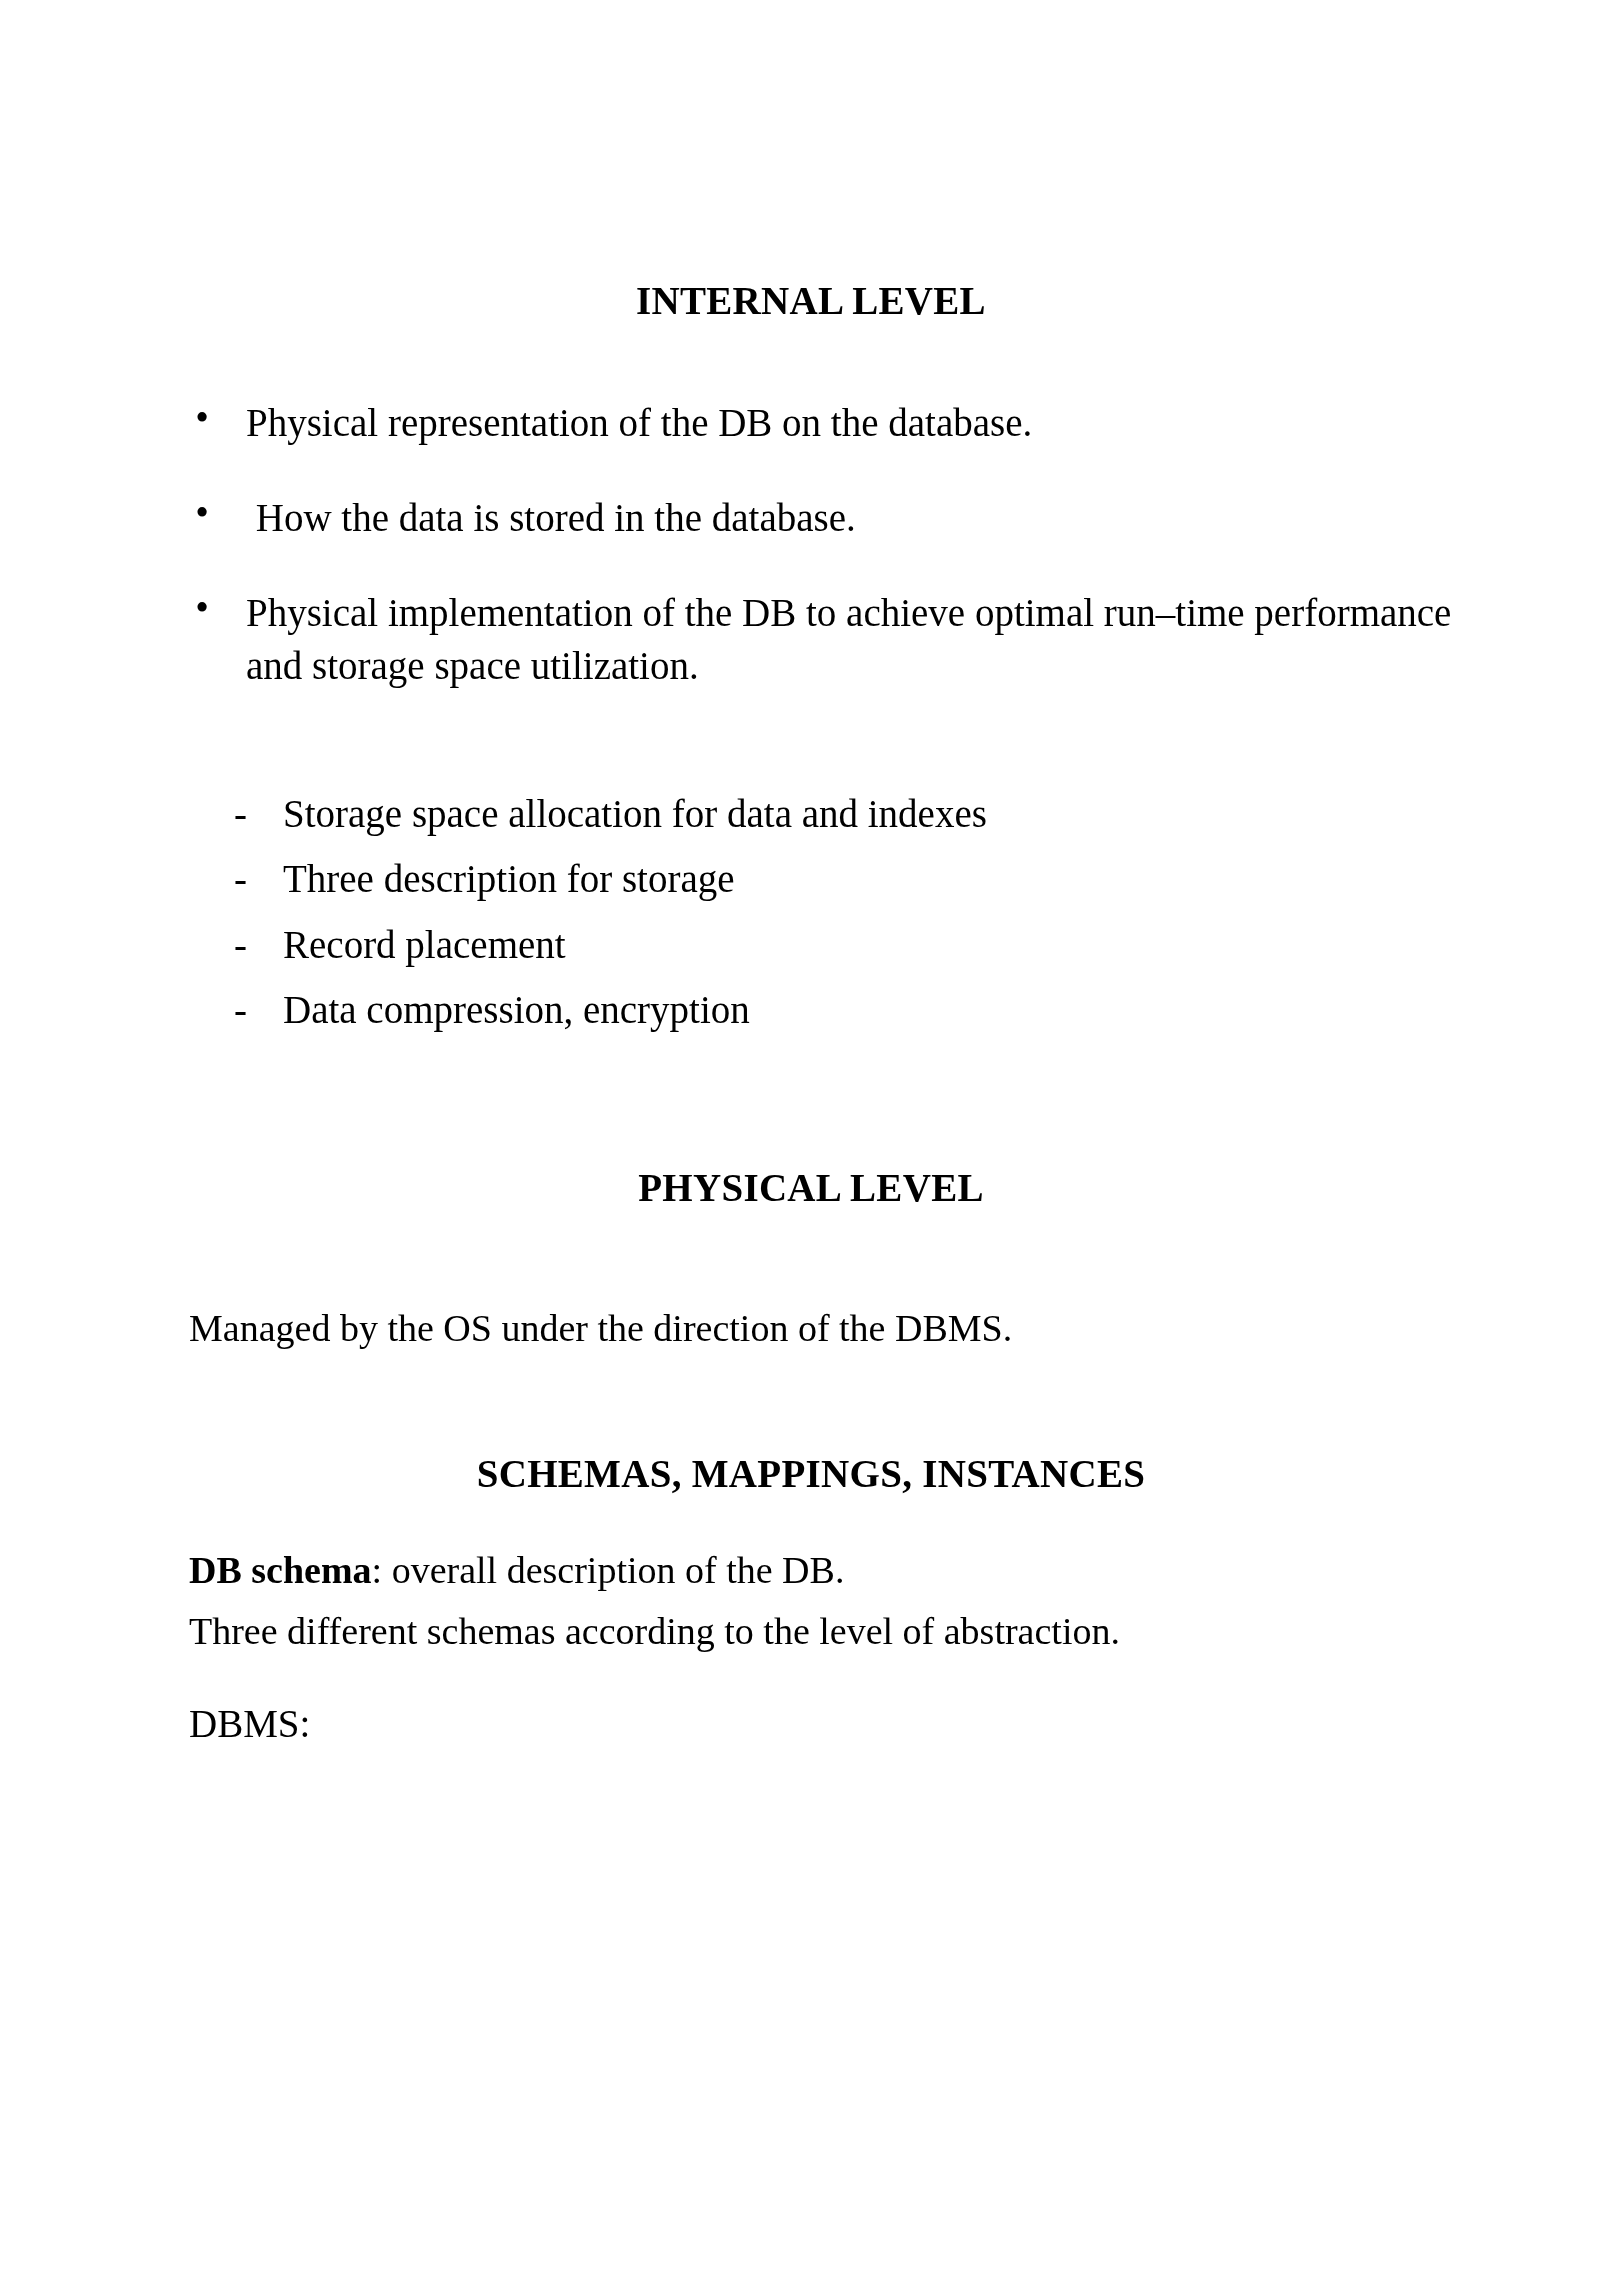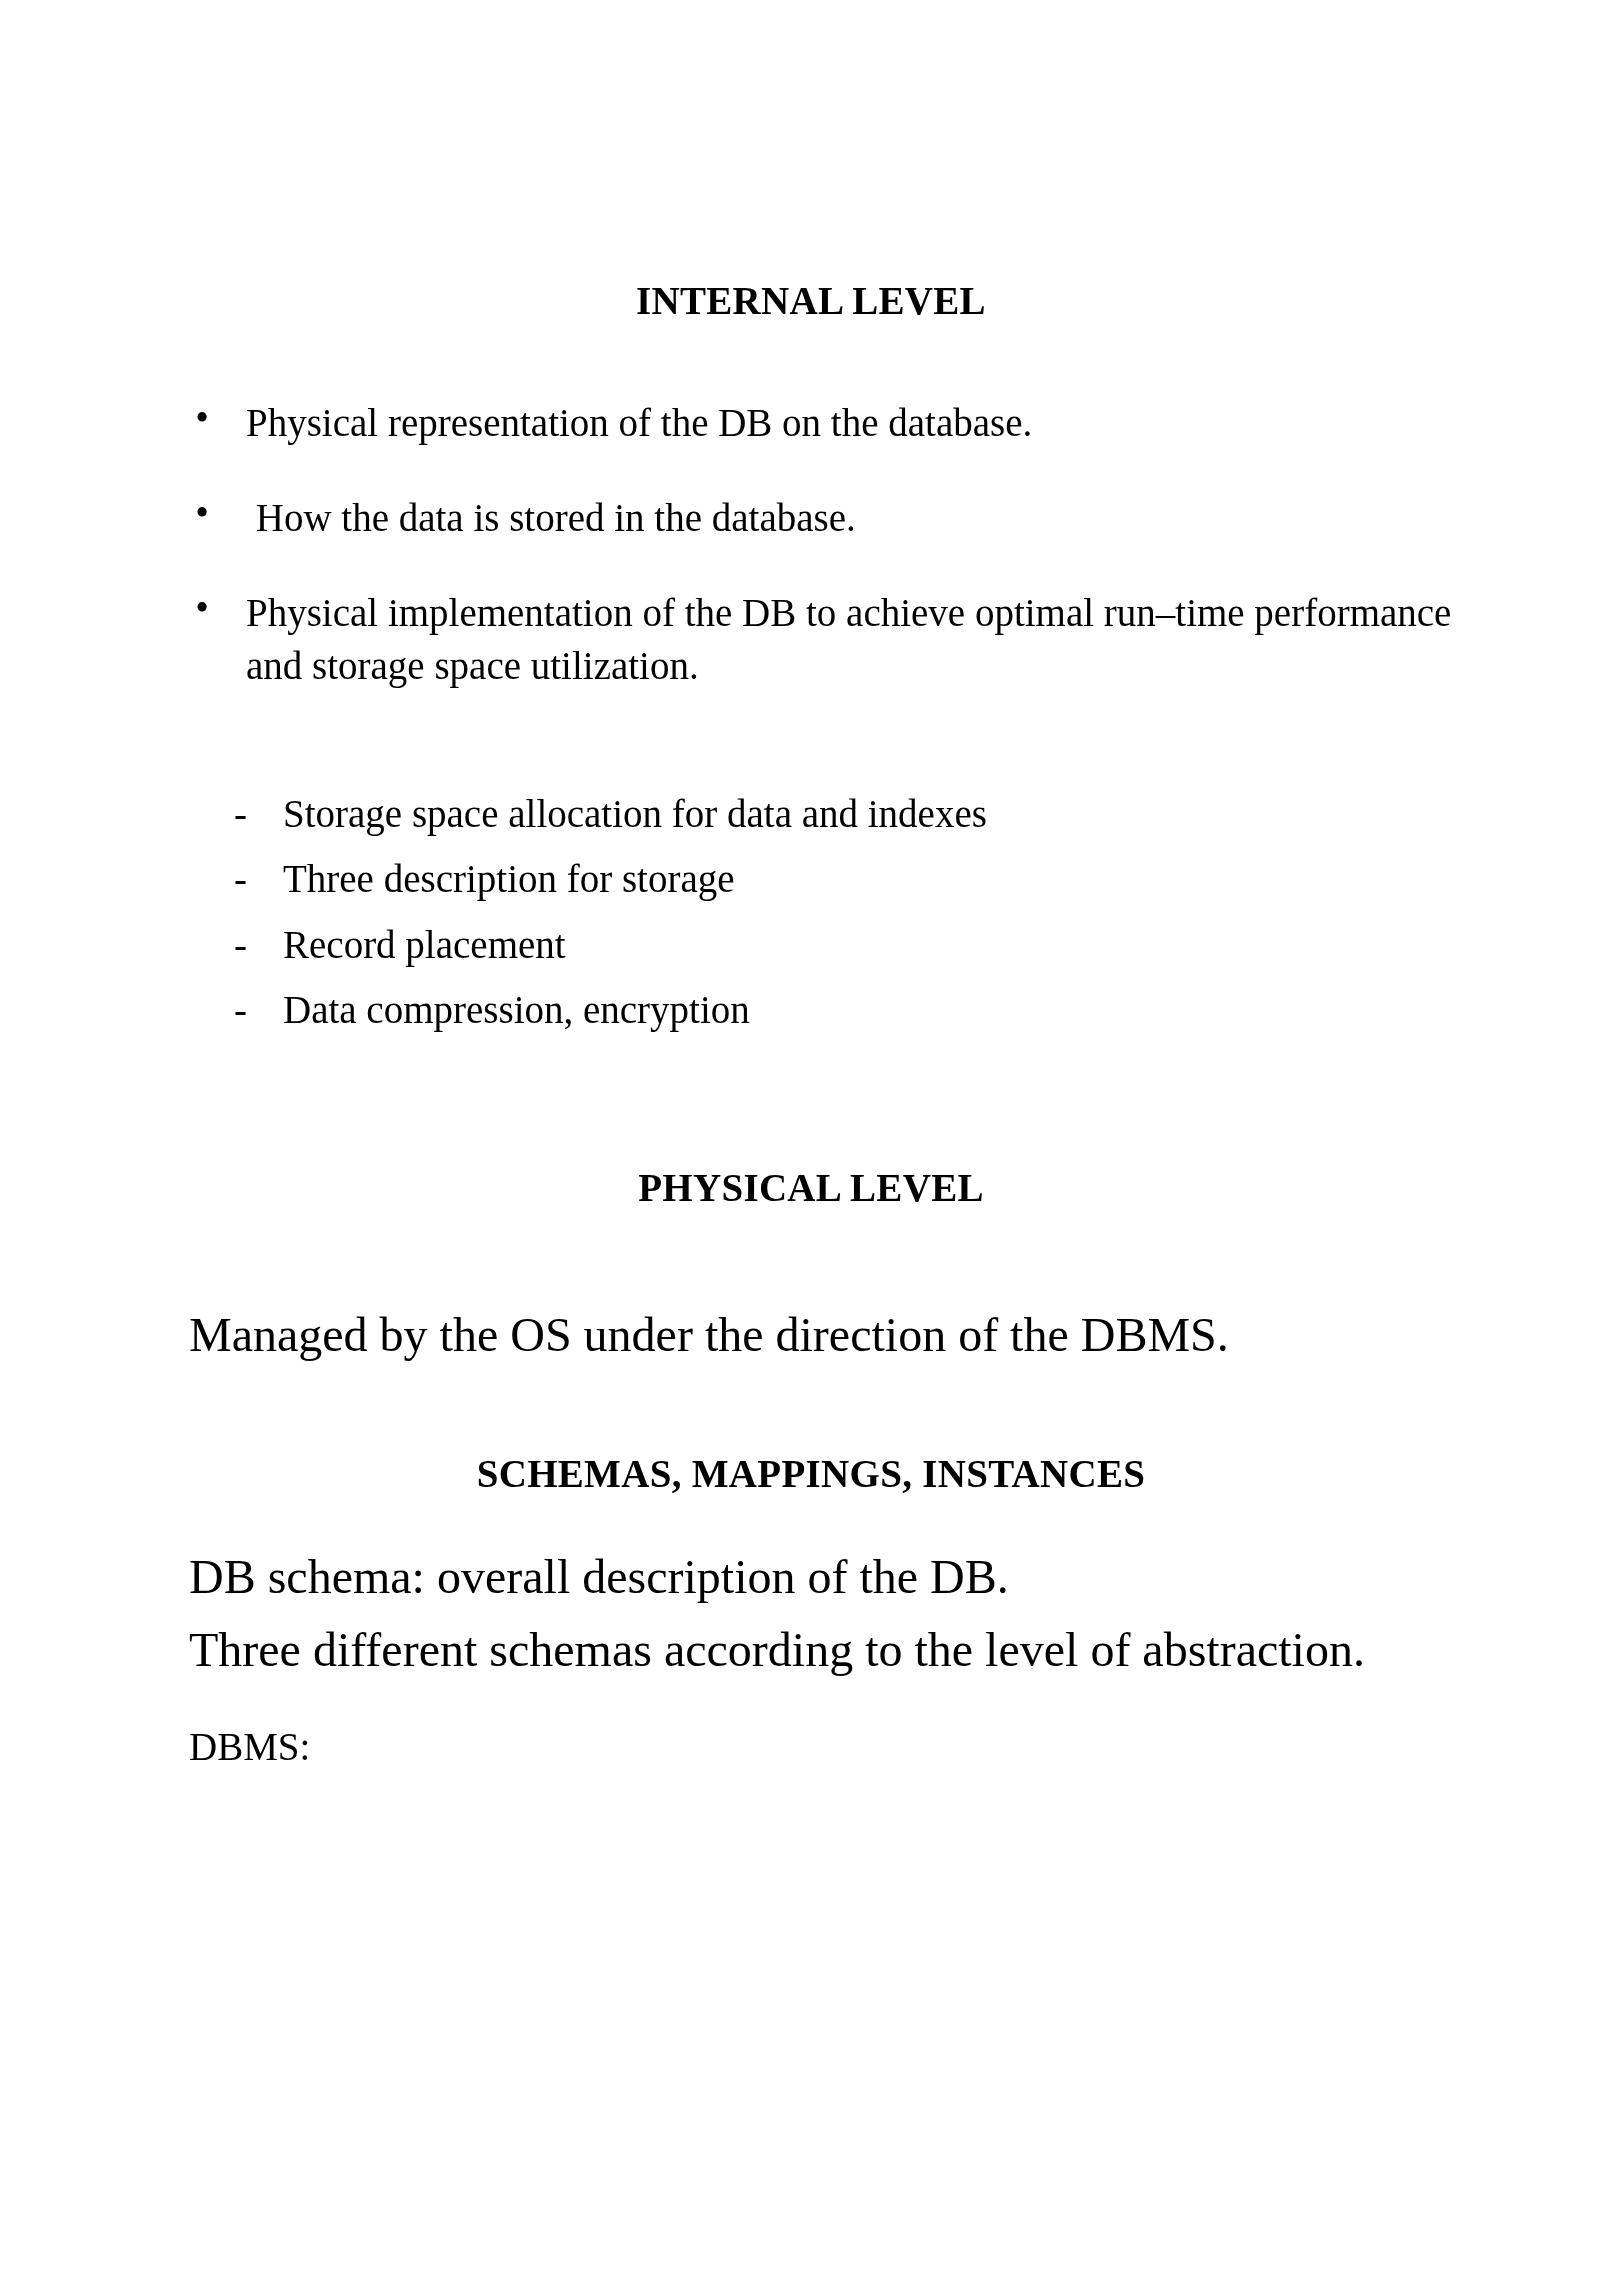--- a/index.html
+++ b/index.html
@@ -26,21 +26,21 @@
   
   .doc-heading {
     font-size: 39px;
     font-weight: bold;
     text-align: center;
     letter-spacing: 0.3px;
     line-height: 1.15;
   }
 
   .body-line {
-    font-size: 48px;
+    font-size: 38px;
     font-weight: normal;
     line-height: 1.15;
     white-space: pre-wrap;
   }
 
   
   .title-internal {
     position: absolute;
     left: 0;
     right: 0;
@@ -130,21 +130,21 @@
     left: 189px;
     top: 1549px;
     width: 1347px;
   }
 
   .schemas-body .body-line {
     margin-bottom: 17.4px;
   }
 
   .strong {
-    font-weight: normal;
+    font-weight: bold;
     text-align: right;
   }
 
   .dbms-row {
     display: flex;
     align-items: flex-start;
     margin-top: 48px;
   }
 
   .dbms-label {

